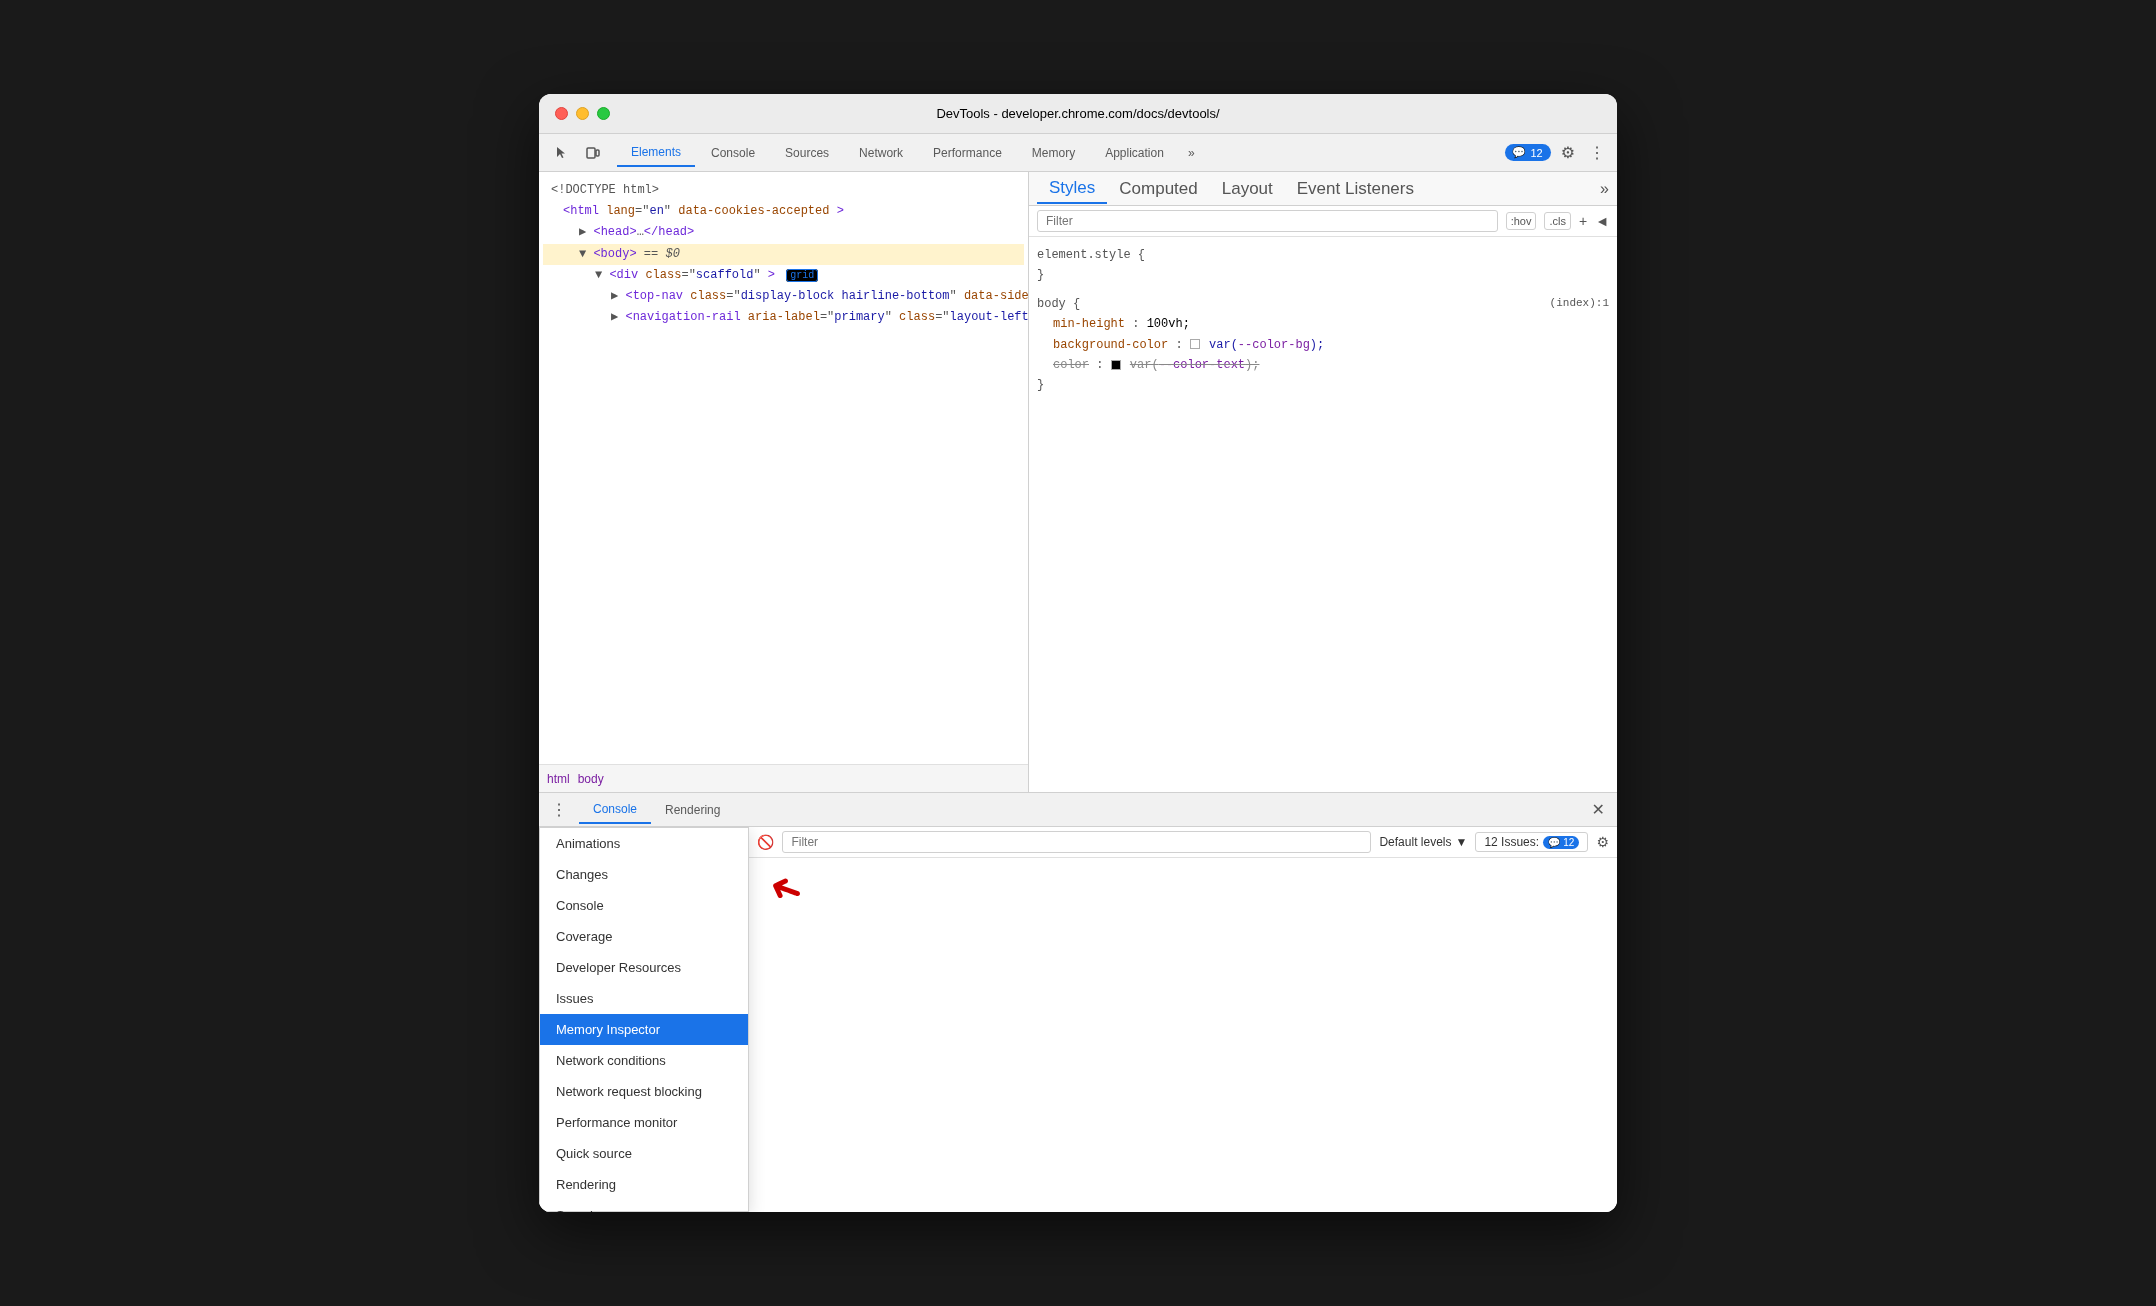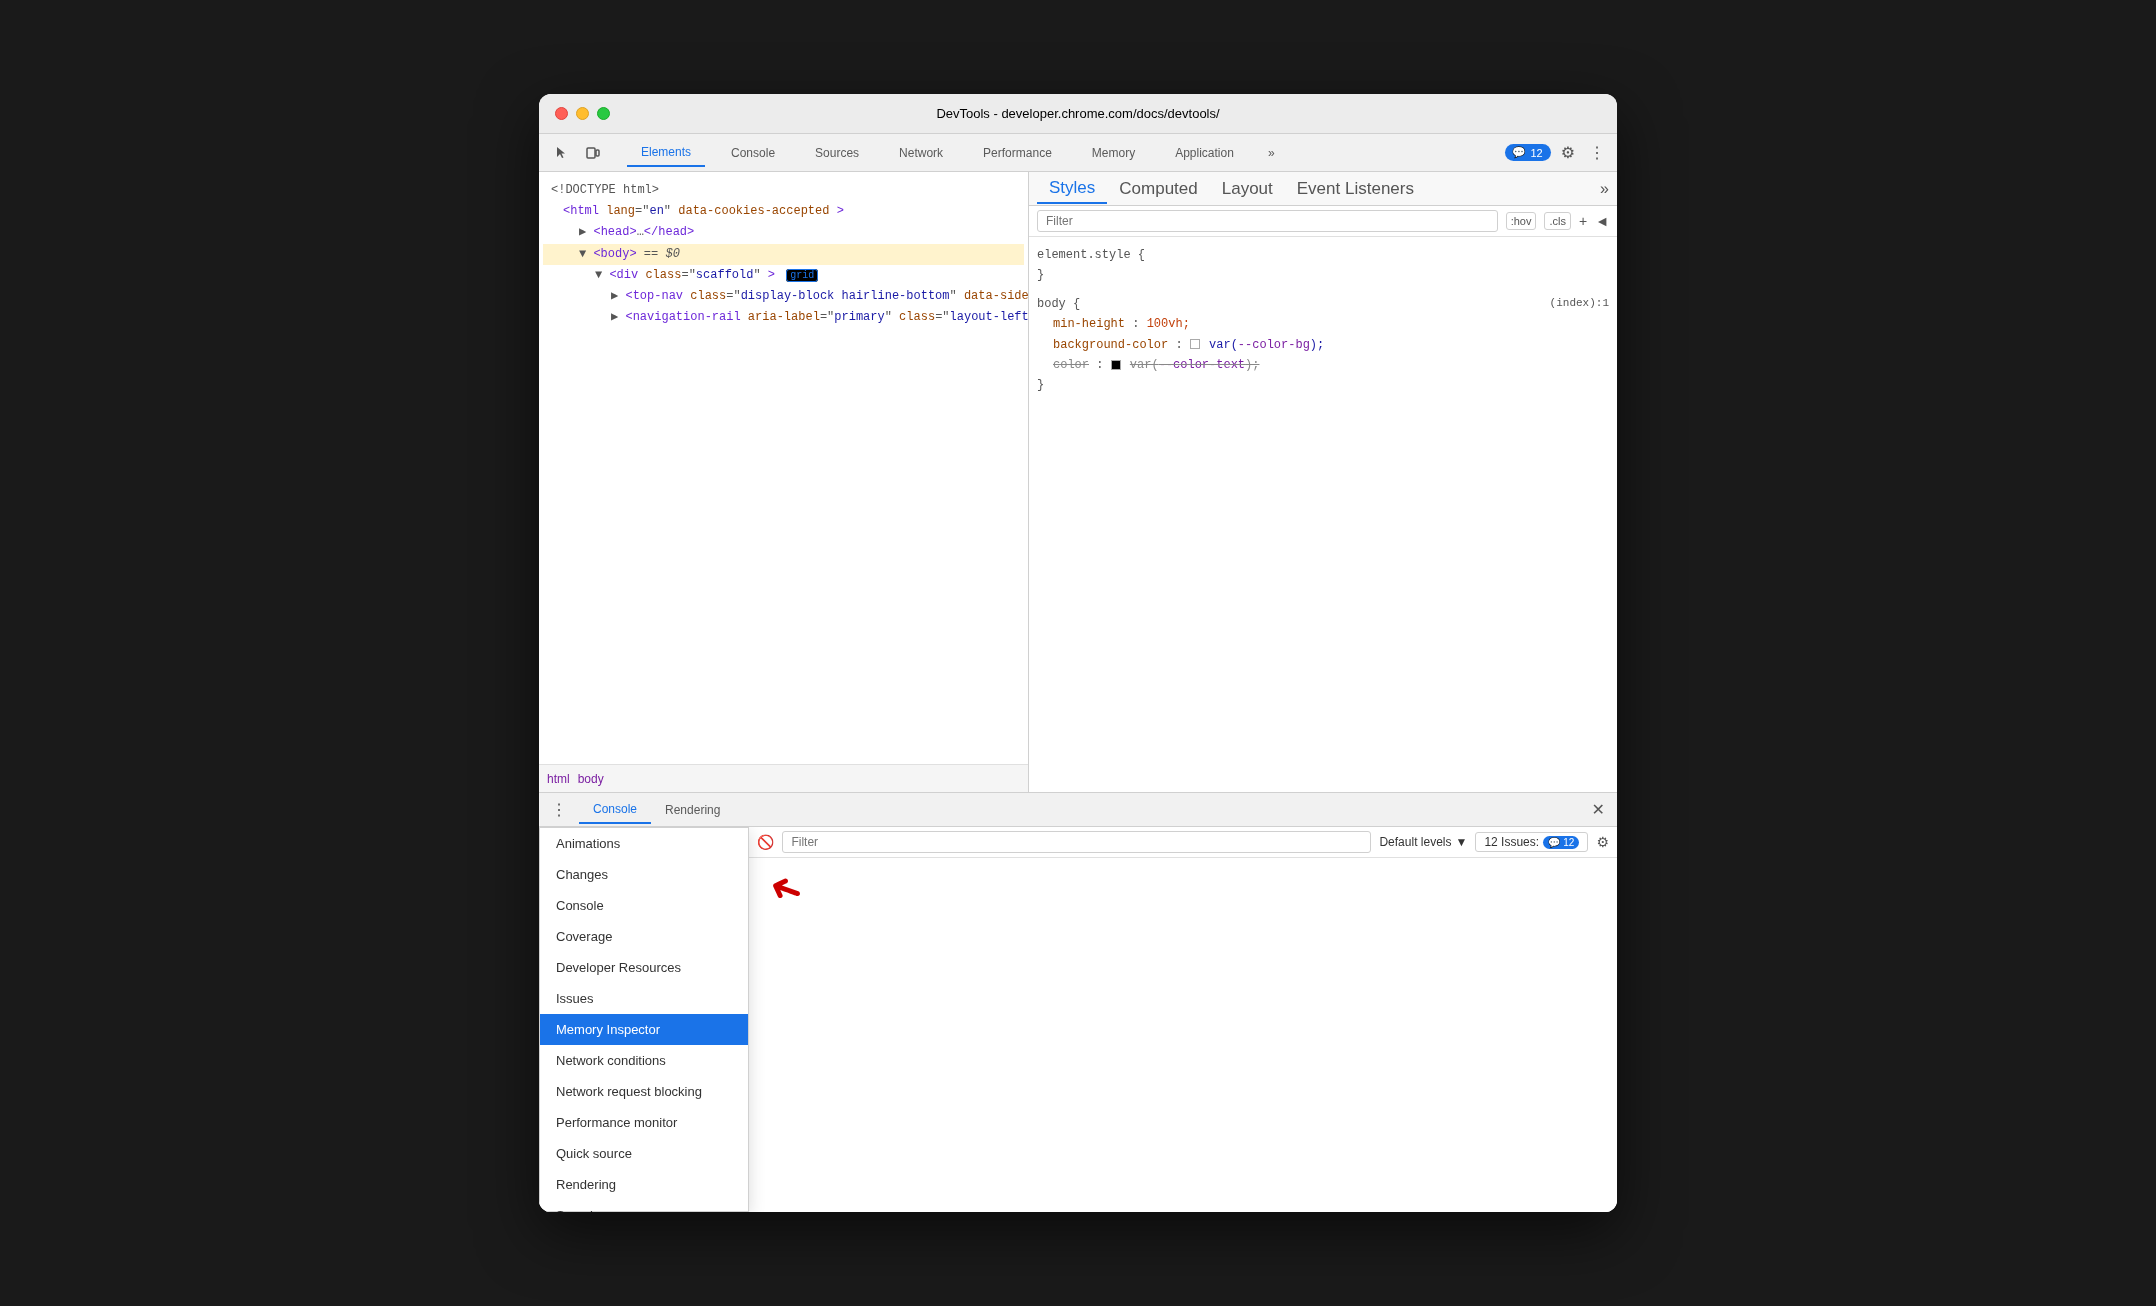--- a/index.html
+++ b/index.html
@@ -61,21 +61,21 @@
     }
 
     
     .top-tabs {
       display: flex;
       align-items: center;
       background: #f1f1f1;
       border-bottom: 1px solid #d0d0d0;
       height: 38px;
       padding: 0 8px;
-      gap: 12px;
+      gap: 2px;
     }
     .top-tab-icons {
       display: flex;
       gap: 4px;
       margin-right: 8px;
     }
     .icon-btn {
       width: 28px;
       height: 28px;
       display: flex;
@@ -529,21 +529,21 @@
             <div class="style-selector">}</div>
           </div>
           <div class="style-rule">
             <div style="display:flex; justify-content:space-between;">
               <span class="style-selector">body {</span>
               <span class="style-source">(index):1</span>
             </div>
             <div class="style-prop">
               <span style="color:#994500;">min-height</span>
               <span style="color:#555;">: </span>
-              <span style="color:#c2410c;">100vh;</span>
+              <span style="color:#000000;">100vh;</span>
             </div>
             <div class="style-prop">
               <span style="color:#994500;">background-color</span>
               <span style="color:#555;">: </span>
               <span class="color-swatch" style="background:#ffffff;"></span>
               <span style="color:#1a1aa6;">var(<span class="var-link">--color-bg</span>);</span>
             </div>
             <div class="style-prop">
               <span class="strikethrough">color</span>
               <span style="color:#555;">: </span>

